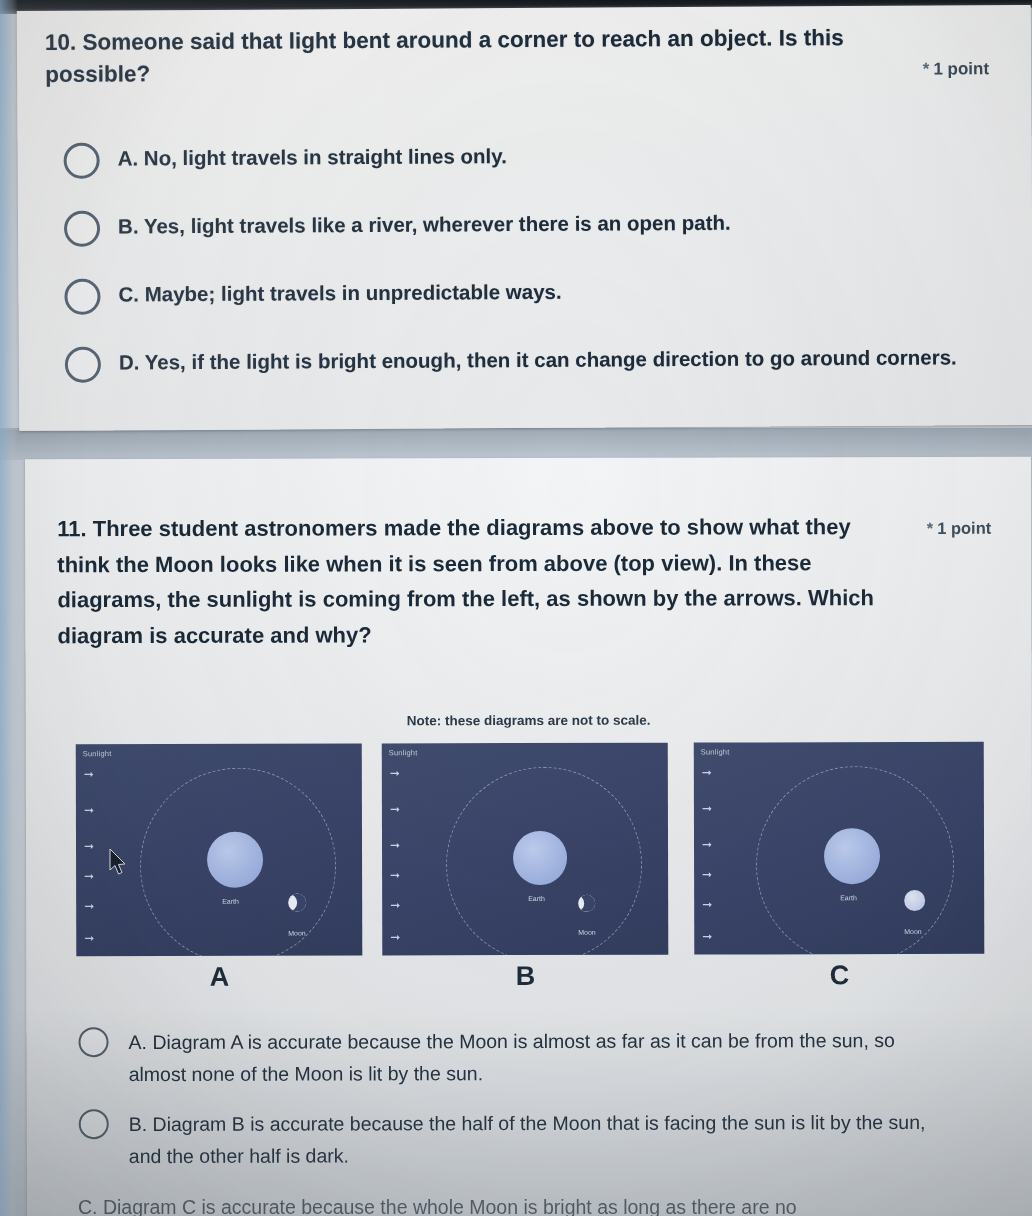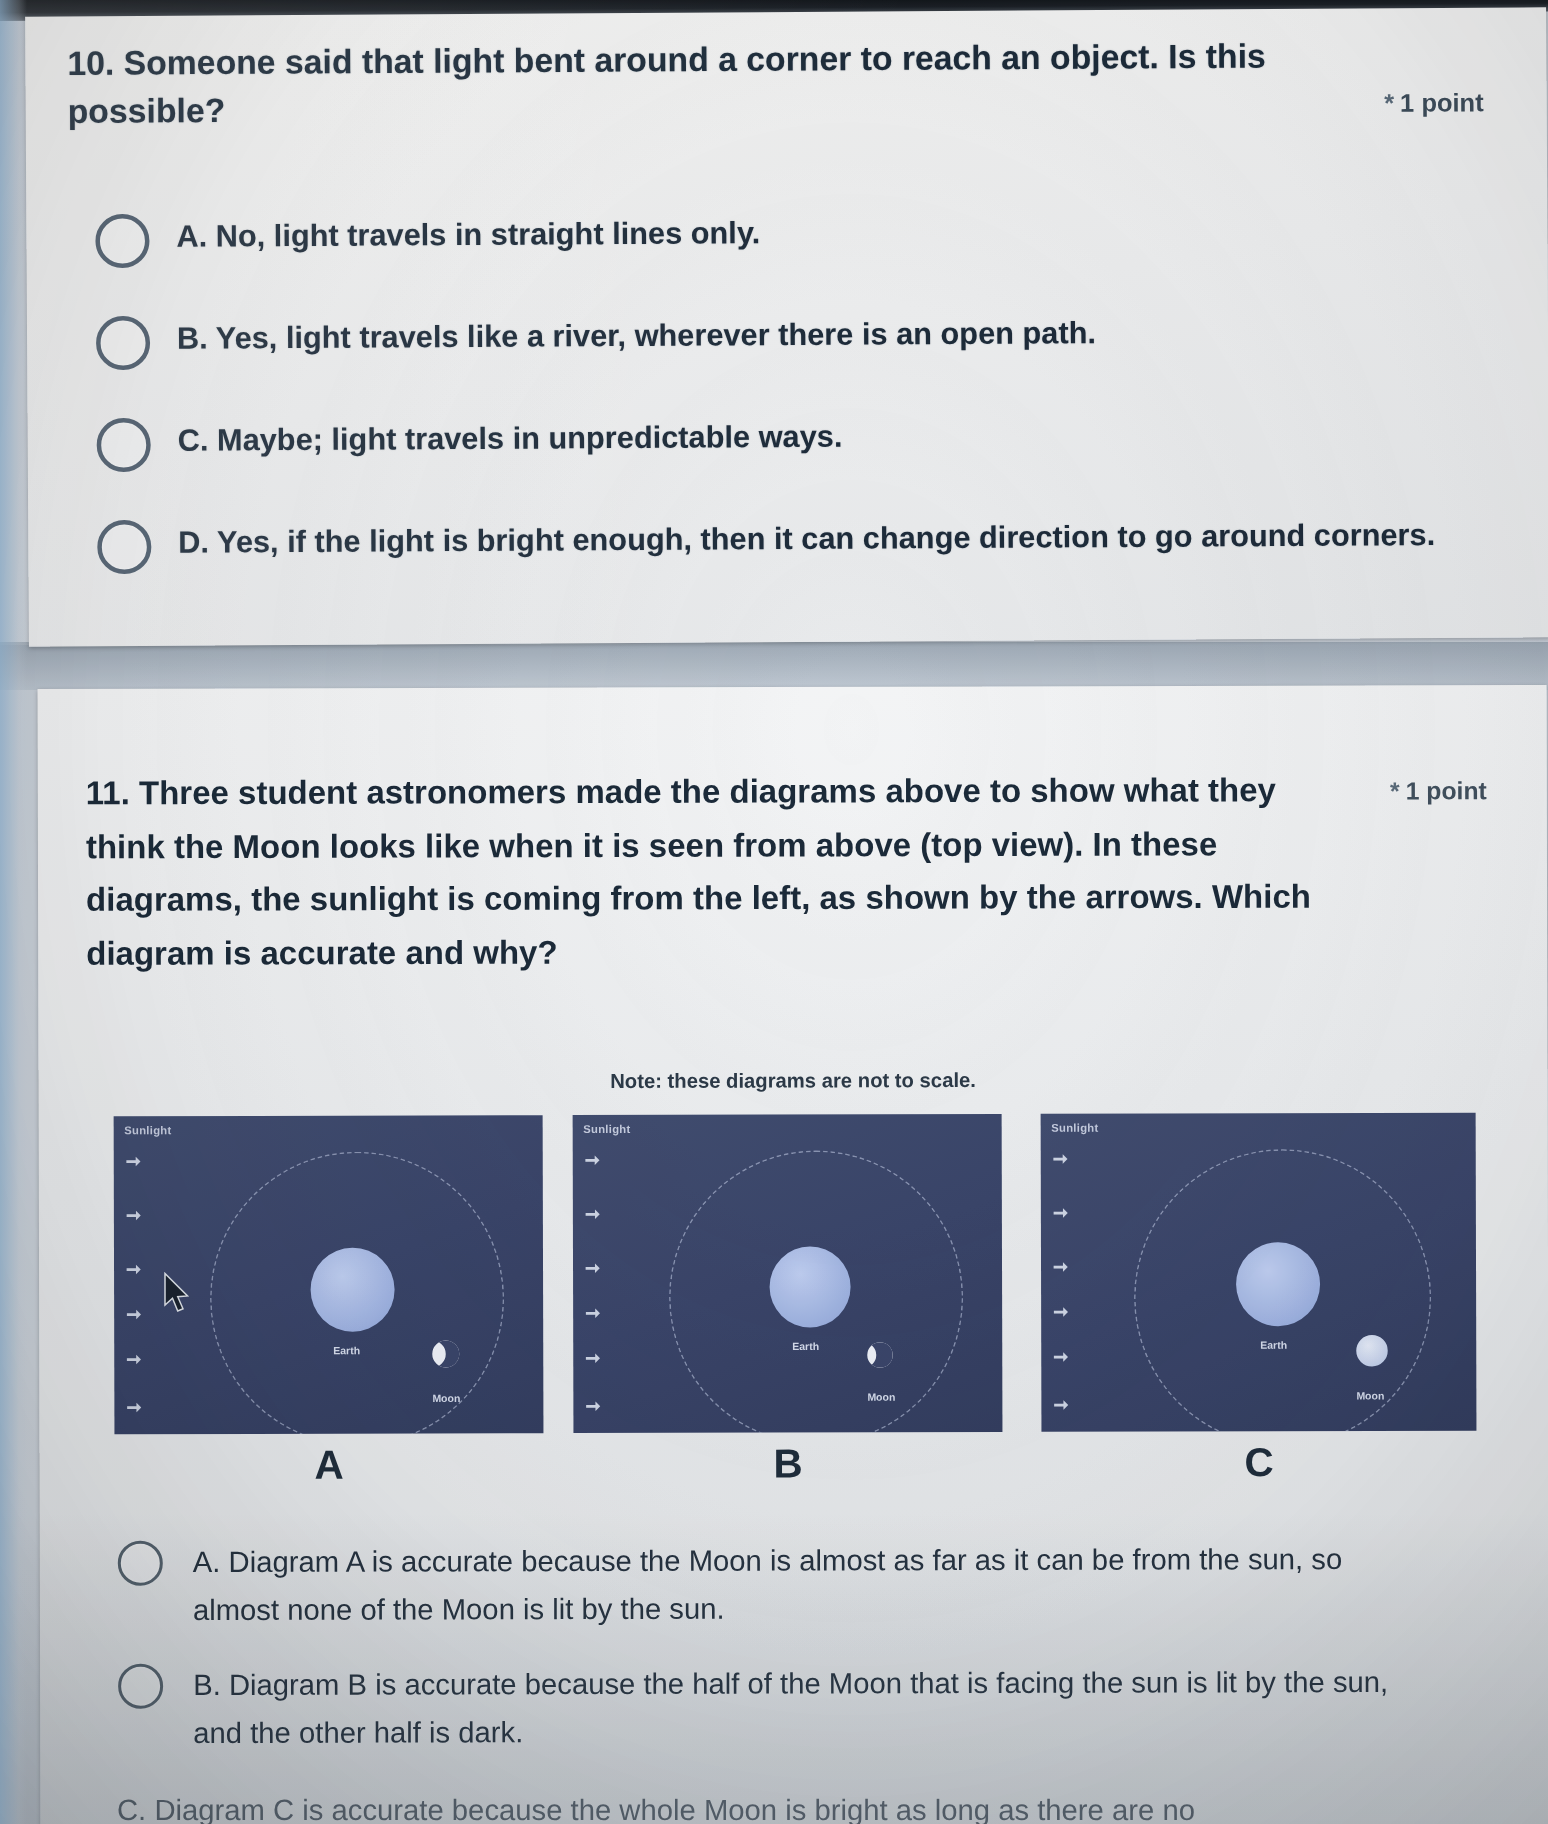--- a/index.html
+++ b/index.html
@@ -166,21 +166,20 @@
     height: 220px;
   }
   .diagram {
     position: absolute;
     top: 0;
     width: 286px;
     height: 212px;
     background: #3c4768;
     background: linear-gradient(160deg,#414d70 0%,#3a456a 50%,#333e60 100%);
     overflow: hidden;
-    font-weight: bold;
   }
   .d-a { left: 0; }
   .d-b { left: 306px; }
   .d-c { left: 618px; width: 290px; }
 
   .sunlabel {
     position: absolute;
     left: 7px;
     top: 5px;
     font-size: 7.5px;

